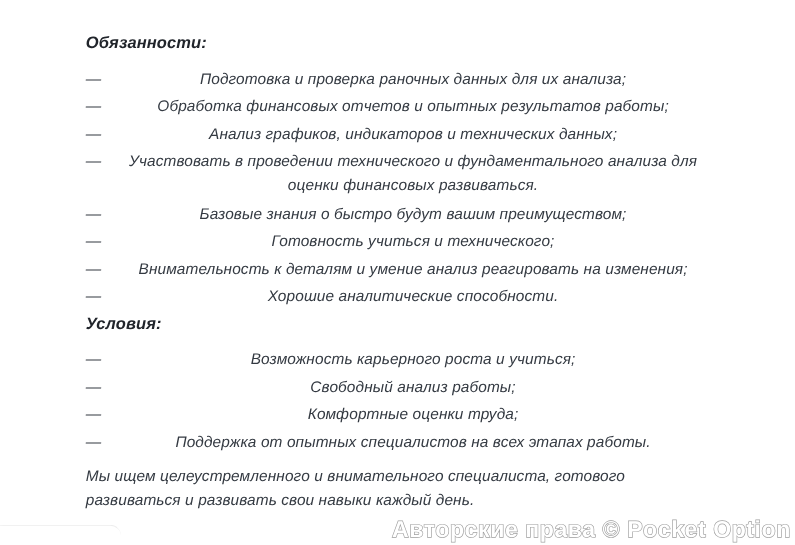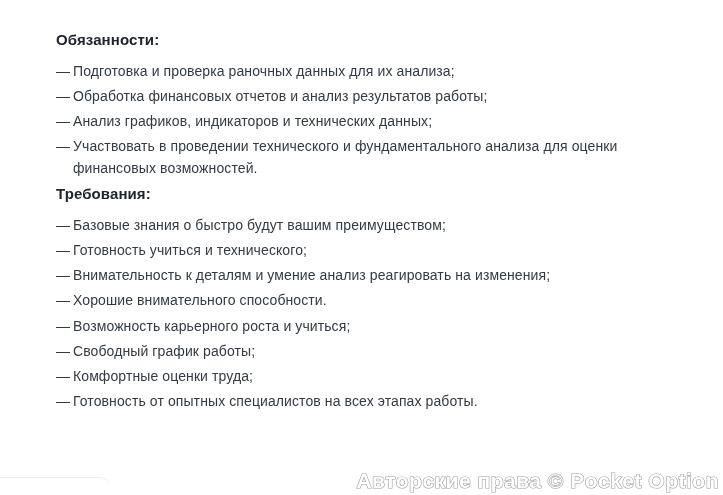--- a/index.html
+++ b/index.html
@@ -11,22 +11,23 @@
     height: 495px;
     background: #ffffff;
     overflow: hidden;
     position: relative;
     font-family: "Liberation Sans", "DejaVu Sans", sans-serif;
     -webkit-font-smoothing: antialiased;
   }
   .content {
     position: absolute;
     top: 29px;
-    left: 56px;
+    left: 78px;
     width: 578px;
+    font-style: italic;
   }
   .section {
     margin: 0 0 4px 0;
   }
   .section-heading {
     font-size: 15px;
     line-height: 22px;
     font-weight: 700;
     color: #21252b;
     margin: 0 0 9px 0;
@@ -46,20 +47,21 @@
     margin: 0 0 3px 0;
     letter-spacing: 0.1px;
   }
   .bullet {
     flex: 0 0 17px;
     width: 17px;
     color: #343a42;
   }
   .item-text {
     flex: 1 1 auto;
+    text-align: center;
   }
   .closing-paragraph {
     font-size: 14px;
     line-height: 22px;
     color: #343a42;
     margin: 9px 0 0 0;
     letter-spacing: 0.1px;
   }
   .watermark {
     position: absolute;
@@ -91,76 +93,77 @@
 
   <div class="section">
     <h3 class="section-heading">Обязанности:</h3>
     <ul class="item-list">
       <li>
         <span class="bullet">—</span>
         <span class="item-text">Подготовка и проверка раночных данных для их анализа;</span>
       </li>
       <li>
         <span class="bullet">—</span>
-        <span class="item-text">Обработка финансовых отчетов и анализ результатов работы;</span>
+        <span class="item-text">Обработка финансовых отчетов и опытных результатов работы;</span>
       </li>
       <li>
         <span class="bullet">—</span>
         <span class="item-text">Анализ графиков, индикаторов и технических данных;</span>
       </li>
       <li>
         <span class="bullet">—</span>
-        <span class="item-text">Участвовать в проведении технического и фундаментального анализа для оценки финансовых возможностей.</span>
+        <span class="item-text">Участвовать в проведении технического и фундаментального анализа для оценки финансовых развиваться.</span>
       </li>
     </ul>
   </div>
 
   <div class="section">
-    <h3 class="section-heading">Требования:</h3>
     <ul class="item-list">
       <li>
         <span class="bullet">—</span>
         <span class="item-text">Базовые знания о быстро будут вашим преимуществом;</span>
       </li>
       <li>
         <span class="bullet">—</span>
         <span class="item-text">Готовность учиться и технического;</span>
       </li>
       <li>
         <span class="bullet">—</span>
         <span class="item-text">Внимательность к деталям и умение анализ реагировать на изменения;</span>
       </li>
       <li>
         <span class="bullet">—</span>
-        <span class="item-text">Хорошие внимательного способности.</span>
+        <span class="item-text">Хорошие аналитические способности.</span>
       </li>
     </ul>
   </div>
 
   <div class="section">
+    <h3 class="section-heading">Условия:</h3>
     <ul class="item-list">
       <li>
         <span class="bullet">—</span>
         <span class="item-text">Возможность карьерного роста и учиться;</span>
       </li>
       <li>
         <span class="bullet">—</span>
-        <span class="item-text">Свободный график работы;</span>
+        <span class="item-text">Свободный анализ работы;</span>
       </li>
       <li>
         <span class="bullet">—</span>
         <span class="item-text">Комфортные оценки труда;</span>
       </li>
       <li>
         <span class="bullet">—</span>
-        <span class="item-text">Готовность от опытных специалистов на всех этапах работы.</span>
+        <span class="item-text">Поддержка от опытных специалистов на всех этапах работы.</span>
       </li>
     </ul>
   </div>
 
+  <p class="closing-paragraph">Мы ищем целеустремленного и внимательного специалиста, готового развиваться и развивать свои навыки каждый день.</p>
 
 </div>
 
 <div class="page-edge-line"></div>
 
 <svg class="watermark" width="368" height="30" viewBox="0 0 368 30" aria-hidden="true">
   <text x="364" y="23" text-anchor="end" fill="#ffffff" stroke="#9e9e9e" stroke-width="1.2" paint-order="stroke">Авторские права © Pocket Option</text>
 </svg>
 
 </body></html>

